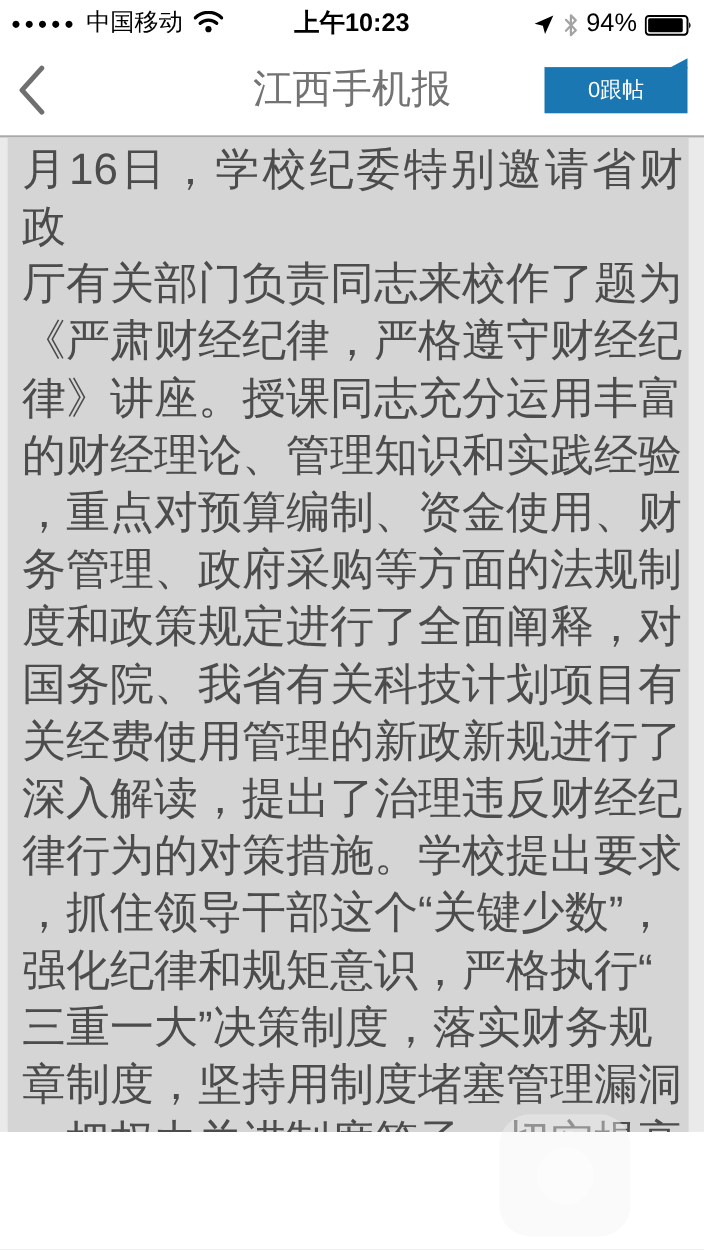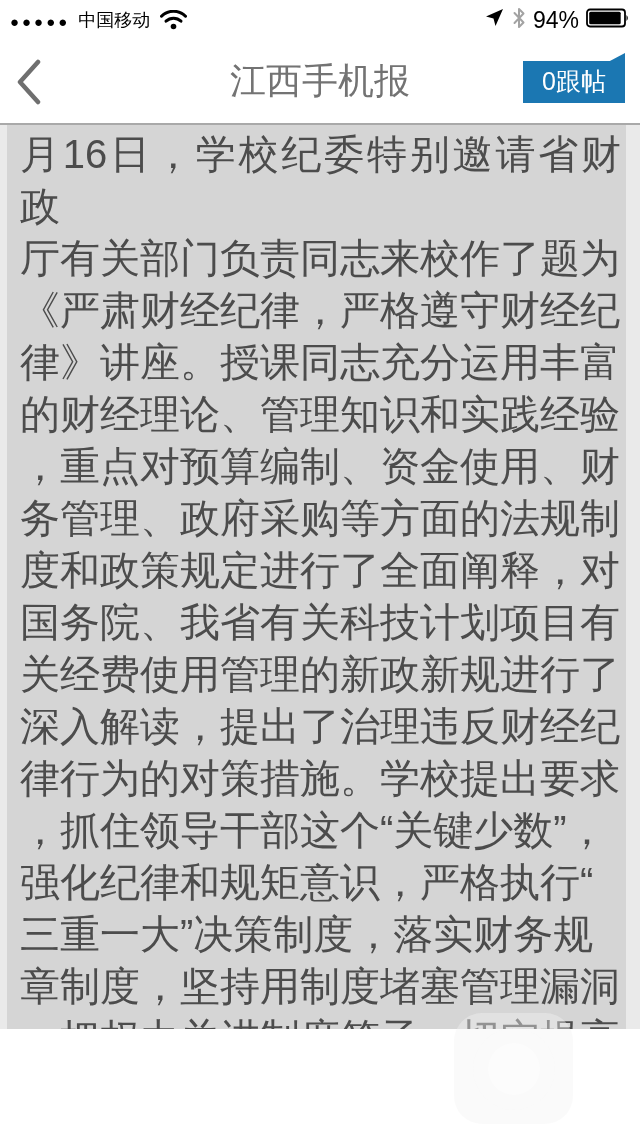--- a/index.html
+++ b/index.html
@@ -21,33 +21,33 @@
     color: #000;
     position: relative;
   }
   .sb-left { display: flex; align-items: center; gap: 8px; }
   .signal-dots {
     font-size: 15px;
     letter-spacing: 3px;
     line-height: 1;
     padding-top: 2px;
   }
-  .carrier { font-size: 18px; font-family: Liberation Mono, monospace; }
+  .carrier { font-size: 22px; font-family: Liberation Mono, monospace; }
   .wifi-icon { width: 27px; height: 20px; margin-left: 2px; }
   .sb-time {
     position: absolute;
     left: 0; right: 0;
     text-align: center;
     font-size: 23px;
     font-weight: 600;
   }
   .sb-right {
     margin-left: auto;
     display: flex;
-    align-items: flex-start;
+    align-items: flex-end;
     gap: 7px;
     z-index: 1;
   }
   .loc-icon { width: 22px; height: 22px; }
   .bt-icon { width: 14px; height: 22px; }
   .battery-pct { font-size: 23px; }
   .battery-icon { display: flex; align-items: center; }
 
   
   .nav-bar {
@@ -70,22 +70,22 @@
     text-align: center;
     font-size: 36px;
     color: #737373;
     pointer-events: none;
   }
   .comment-btn {
     margin-left: auto;
     position: relative;
     background: #1b77b2;
     color: #ffffff;
-    font-size: 25px;
-    width: 102px;
+    font-size: 20px;
+    width: 130px;
     height: 42px;
     display: flex;
     align-items: center;
     justify-content: center;
     border: none;
     cursor: pointer;
     z-index: 1;
   }
   .comment-btn::after {
     content: "";
@@ -151,20 +151,21 @@
 <div class="status-bar">
   <div class="sb-left">
     <span class="signal-dots">●●●●●</span>
     <span class="carrier">中国移动</span>
     <svg class="wifi-icon" viewBox="0 0 27 20">
       <path d="M1.5 6.2 A17 17 0 0 1 25.5 6.2" fill="none" stroke="#000" stroke-width="3" stroke-linecap="round"></path>
       <path d="M6 11.2 A11 11 0 0 1 21 11.2" fill="none" stroke="#000" stroke-width="3" stroke-linecap="round"></path>
       <circle cx="13.5" cy="16.5" r="2.8" fill="#000"></circle>
     </svg>
   </div>
+  <div class="sb-time">上午10:23</div>
   <div class="sb-right">
     <svg class="loc-icon" viewBox="0 0 22 22">
       <path d="M20 2 L3 9.5 L10.5 11.5 L12.5 19 Z" fill="#000"></path>
     </svg>
     <svg class="bt-icon" viewBox="0 0 14 22">
       <path d="M2.5 6 L11.5 15.5 L7 20 L7 2 L11.5 6.5 L2.5 16" fill="none" stroke="#a3a3a3" stroke-width="2" stroke-linejoin="round" stroke-linecap="round"></path>
     </svg>
     <span class="battery-pct">94%</span>
     <span class="battery-icon">
       <svg width="44" height="22" viewBox="0 0 44 22">

